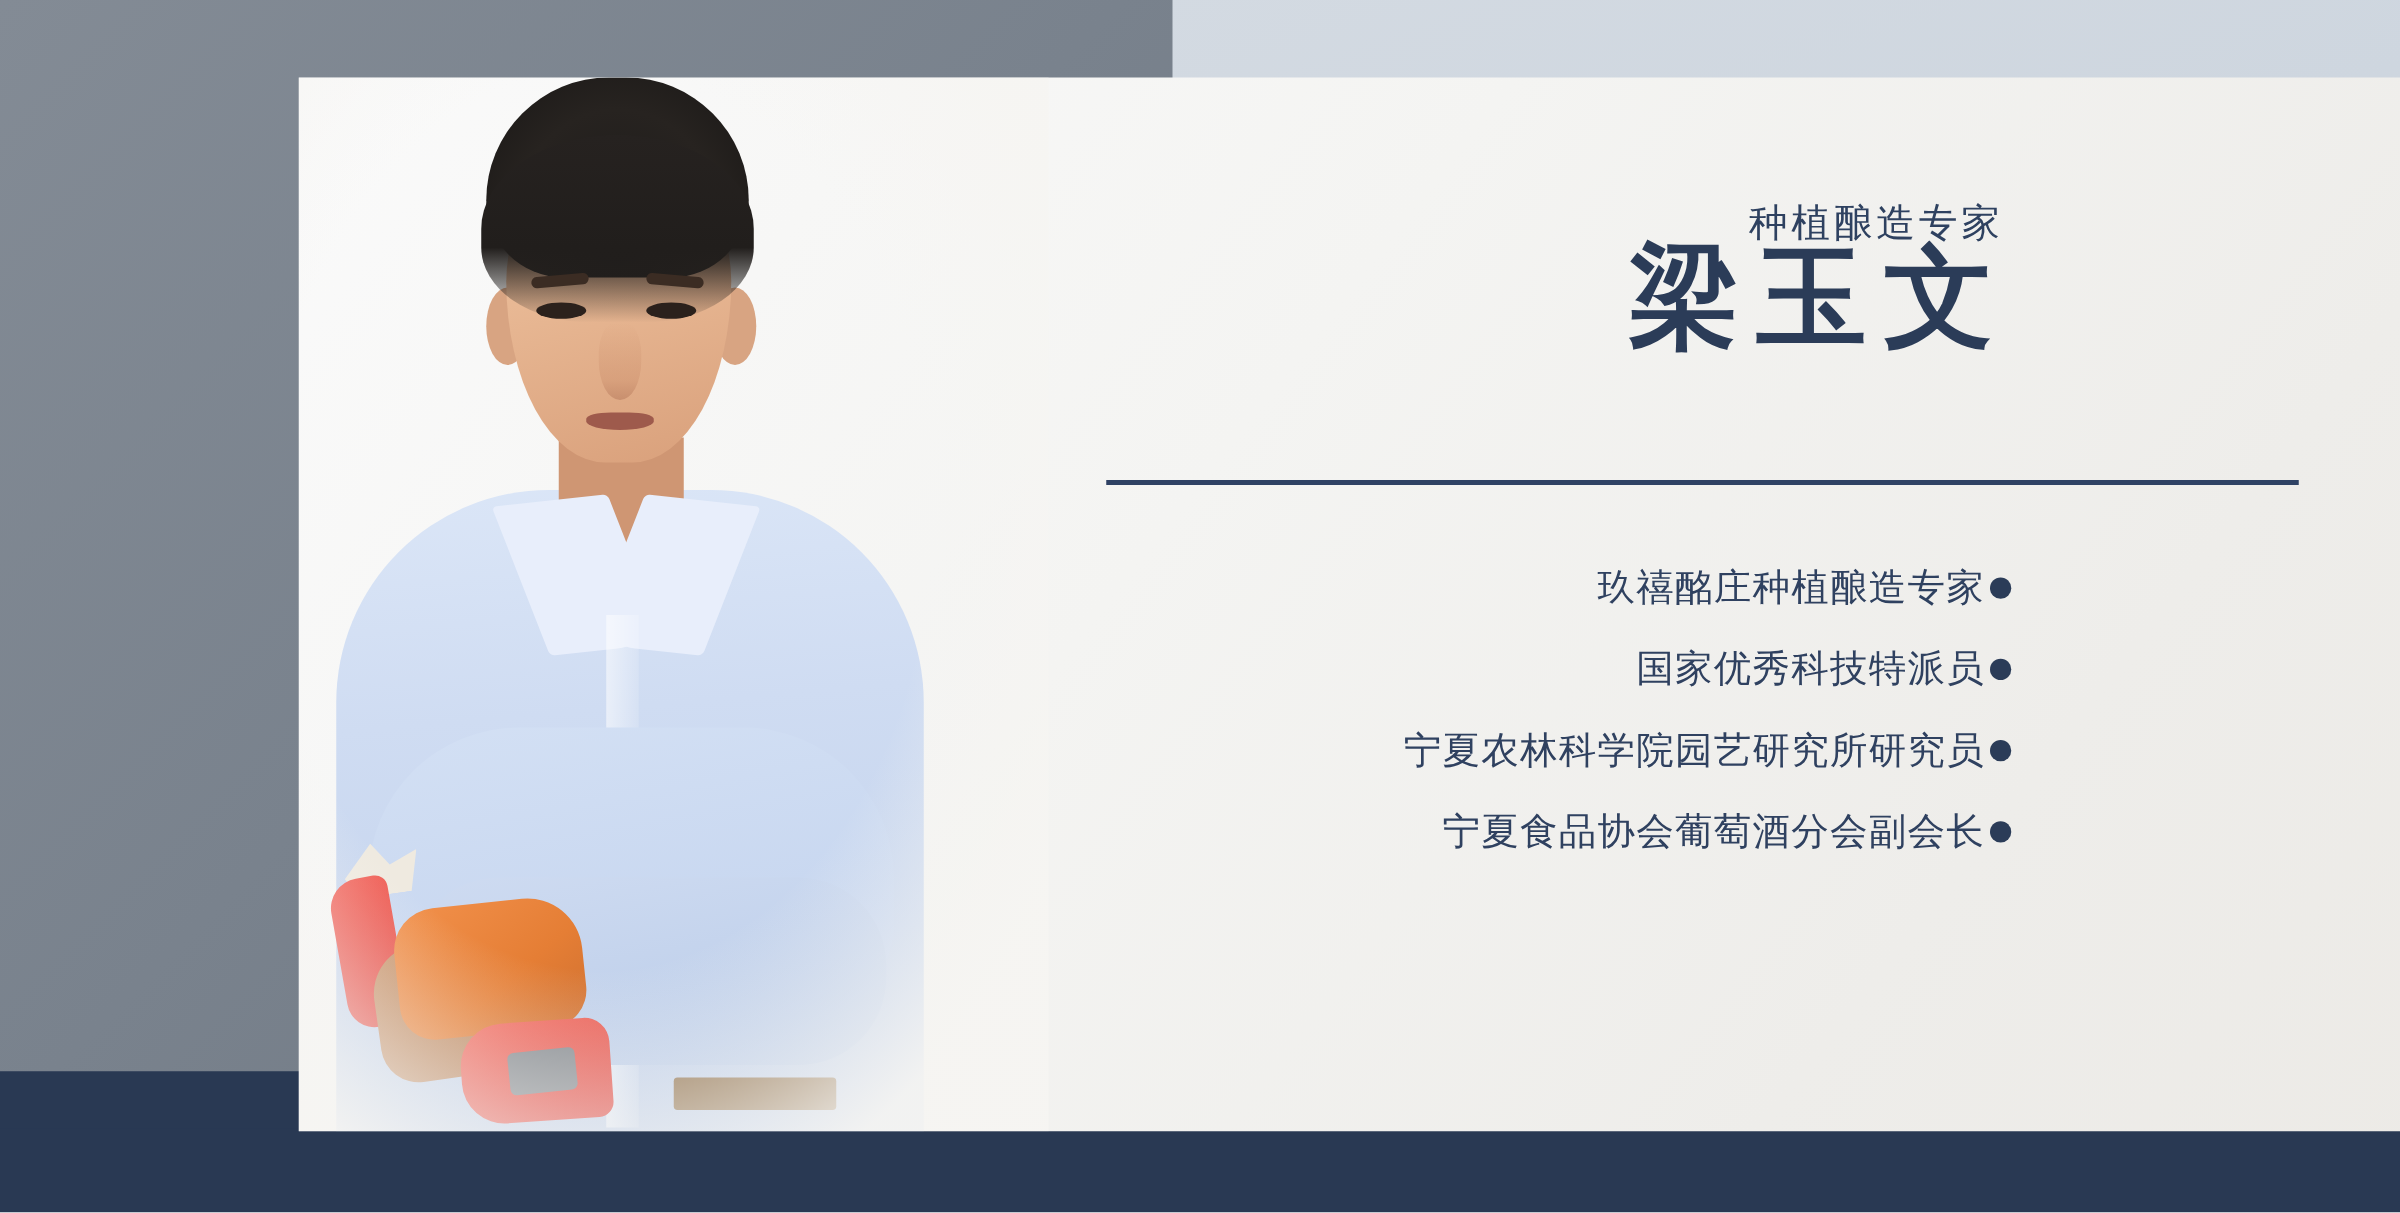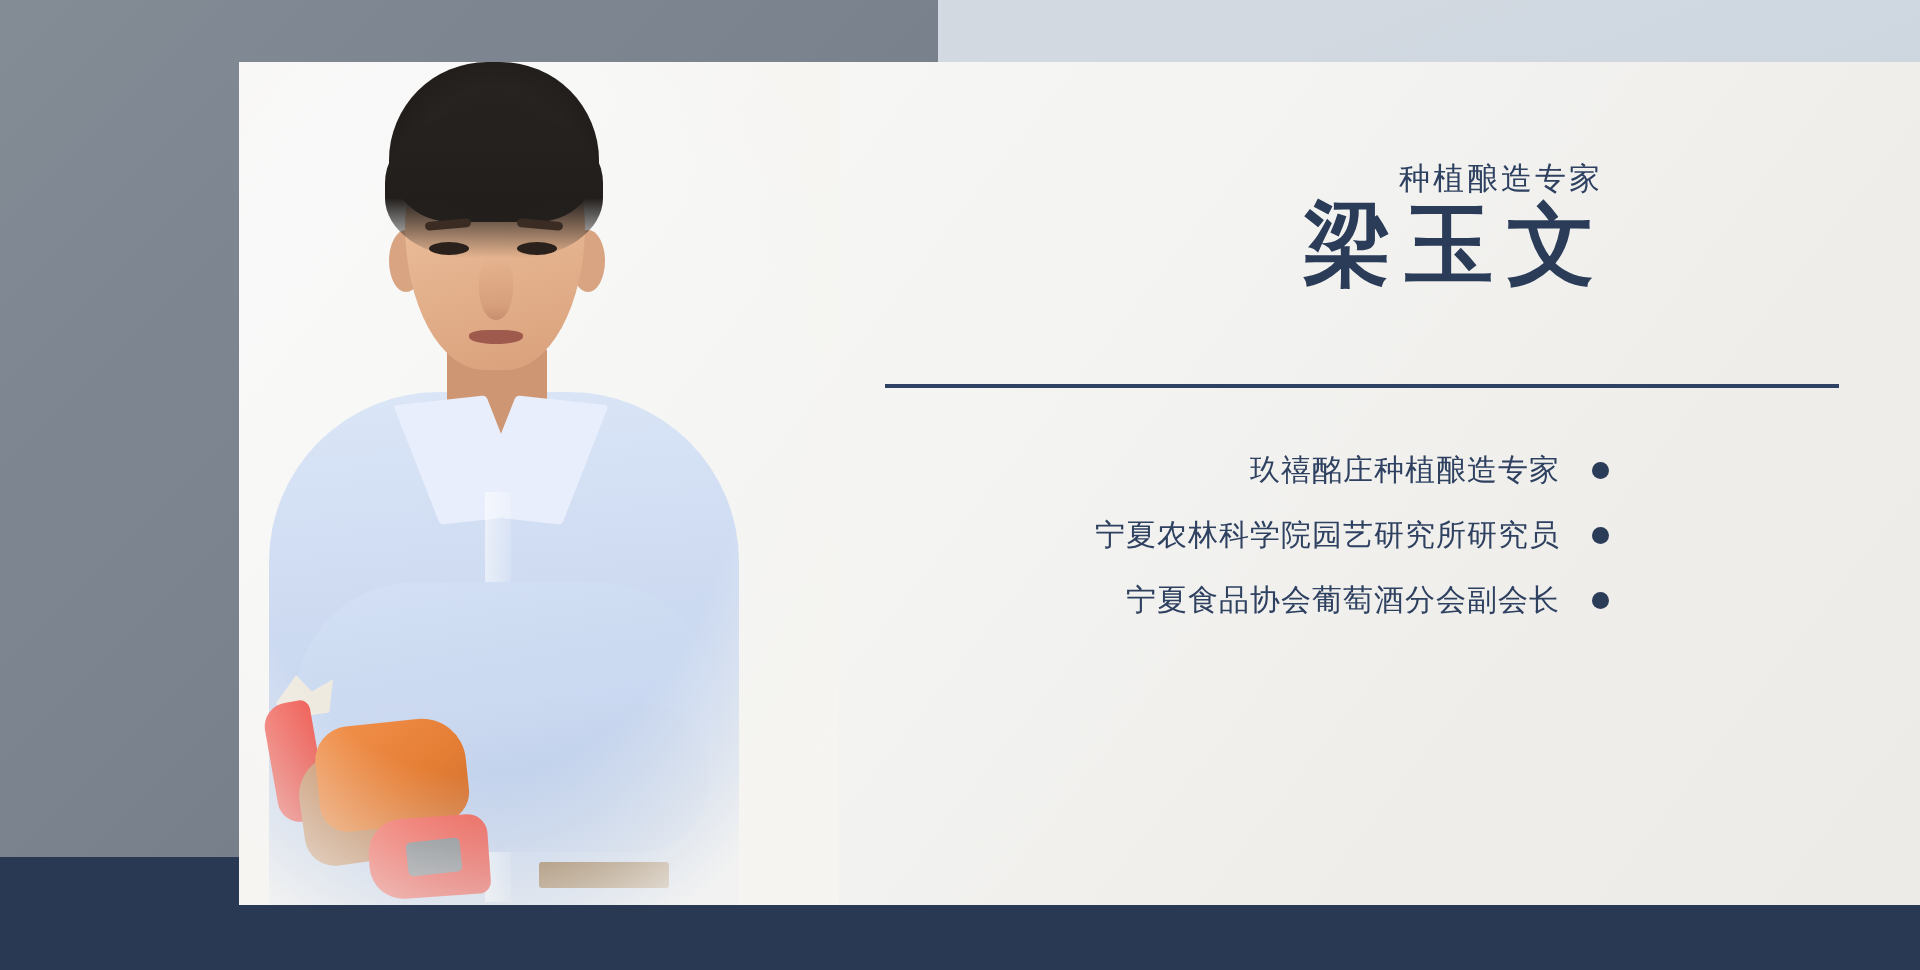--- a/index.html
+++ b/index.html
@@ -245,21 +245,21 @@
     position: absolute;
     right: 78px; top: 96px;
     font-size: 31px;
     letter-spacing: 3px;
     color: #2e4160;
     font-weight: 500;
   }
   .name {
     position: absolute;
     right: 72px; top: 140px;
-    font-family: Liberation Serif, serif;
+    font-family: Liberation Mono, monospace;
     font-size: 88px;
     line-height: 1;
     letter-spacing: 14px;
     color: #2b3c58;
     font-weight: 700;
     text-indent: 14px;
   }
   .rule {
     position: absolute;
     left: 46px; top: 322px;
@@ -271,21 +271,21 @@
     position: absolute;
     right: 72px; top: 388px;
     display: flex;
     flex-direction: column;
     gap: 24px;
     align-items: flex-end;
   }
   .cred {
     display: flex;
     align-items: center;
-    gap: 32px;
+    gap: 4px;
     justify-content: space-between;
   }
   .cred-text {
     font-size: 30px;
     letter-spacing: 1px;
     color: #2f4160;
     white-space: nowrap;
   }
   .cred-dot {
     width: 17px; height: 17px;
@@ -344,20 +344,24 @@
 
       <div class="rule"></div>
 
       <div class="creds">
 
         <div class="cred">
           <span class="cred-text">玖禧酩庄种植酿造专家</span>
           <span class="cred-dot"></span>
         </div>
 
+        <div class="cred">
+          <span class="cred-text">国家优秀科技特派员</span>
+          <span class="cred-dot"></span>
+        </div>
 
 
         <div class="cred">
           <span class="cred-text">宁夏农林科学院园艺研究所研究员</span>
           <span class="cred-dot"></span>
         </div>
 
         <div class="cred">
           <span class="cred-text">宁夏食品协会葡萄酒分会副会长</span>
           <span class="cred-dot"></span>

